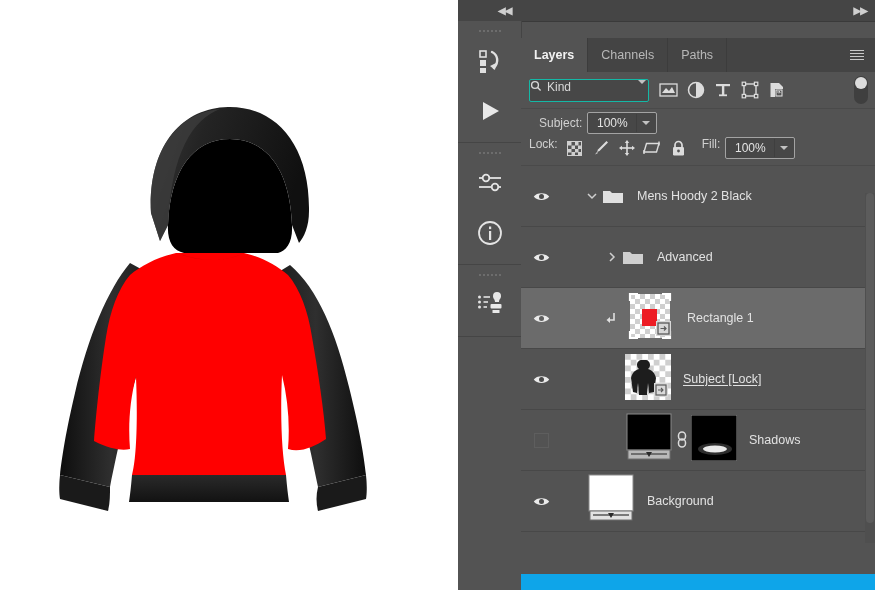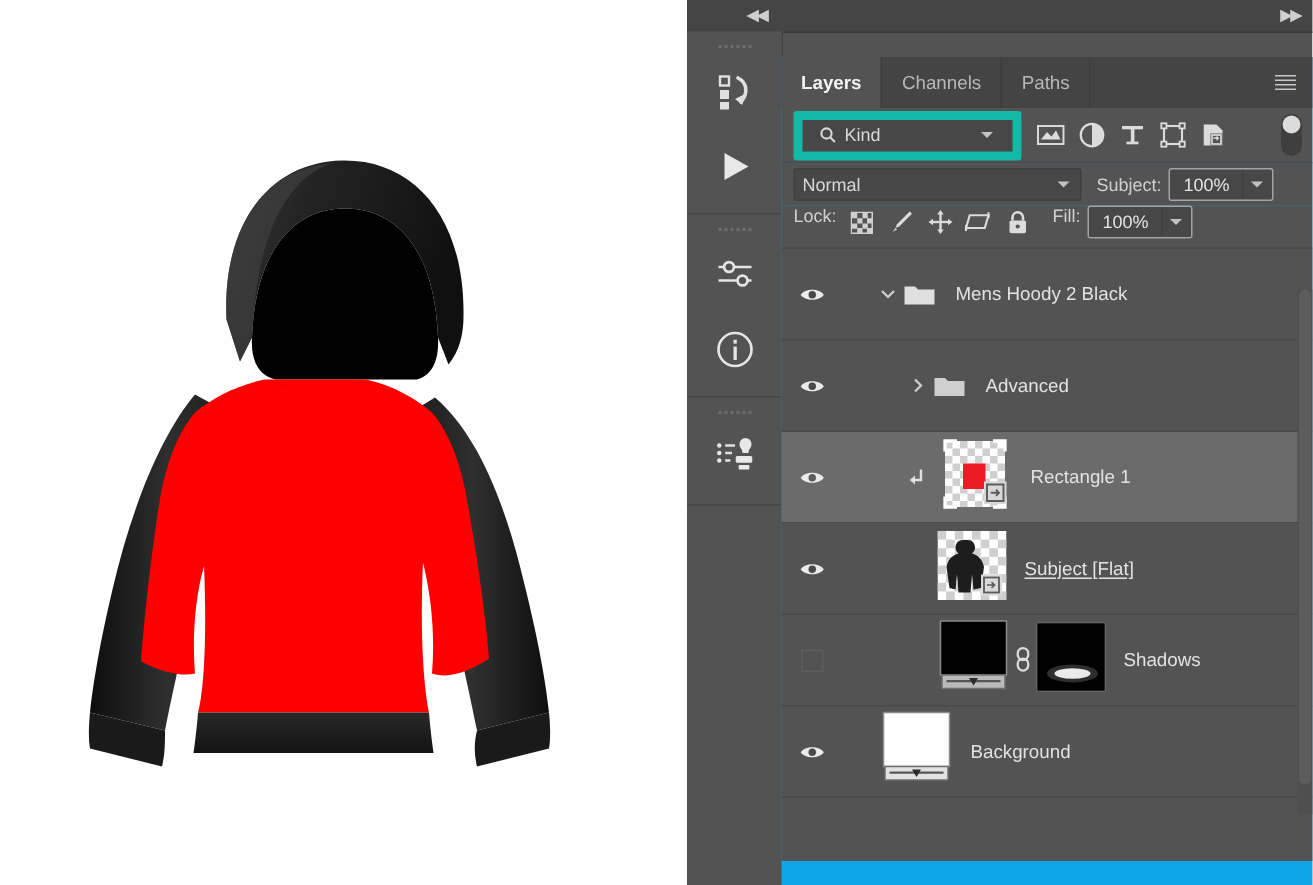--- a/index.html
+++ b/index.html
@@ -174,25 +174,24 @@
     background: #535353;
     display: flex;
     align-items: center;
     padding-left: 8px;
     border-bottom: 1px solid #4a4a4a;
   }
   #kind-select {
     width: 118px;
     height: 21px;
     background: #474747;
-    border: 6px solid #14b8a6;
+    border: 1px solid #14b8a6;
     border-radius: 2px;
     display: flex;
-    align-items: center;
-    padding: 0 11px;
+    padding: 0 0;
     cursor: pointer;
     position: relative;
   }
   #kind-select .sel-label {
     font-size: 12px;
     color: #d8d8d8;
     margin-left: 5px;
     flex: 1;
   }
   .mini-caret {
@@ -637,24 +636,20 @@
             </svg>
           </div>
         </div>
 
         <div id="filter-toggle">
           <span class="knob"></span>
         </div>
       </div>
 
       <div id="blend-row">
-        <div id="blend-select">
-          <span class="sel-label">Normal</span>
-          <span class="mini-caret"></span>
-        </div>
         <span class="field-label">Subject:</span>
         <div class="num-field">
           <span class="val">100%</span>
           <span class="stepper">
             <span class="mini-caret"></span>
           </span>
         </div>
       </div>
 
       <div id="lock-row">
@@ -877,21 +872,21 @@
                   <rect x="40.25" y="40.25" width="5.75" height="5.75"></rect>
               </g>
 
               <path d="M20 6 c3 0 5 2 5 5 c0 2 -1 3 -2 4 c4 1 7 4 8 9 l-2 14 l-5 1 l-1 -10 l-1 12 h-8 l-1 -12 l-1 10 l-4 -1 l-2 -14 c1 -5 4 -8 8 -9 c-1 -1 -2 -2 -2 -4 c0 -3 2 -5 5 -5 z" fill="#1d1d1d"></path>
 
               <rect x="29" y="29" width="14" height="14" fill="#dadada"></rect>
               <rect x="31" y="31" width="10" height="10" fill="none" stroke="#5b5b5b" stroke-width="1.2"></rect>
               <path d="M33 36 h4.5 M36 34 l2 2 l-2 2" stroke="#5b5b5b" stroke-width="1.1" fill="none"></path>
             </svg>
           </div>
-          <span class="layer-name underlined">Subject [Flat]</span>
+          <span class="layer-name underlined">Subject [Lock]</span>
         </div>
 
         <div class="layer-row">
           <div class="eye-cell">
             <span class="eye-off-box"></span>
           </div>
           <div class="thumb" style="margin-left:64px;">
             <svg width="48" height="50" viewBox="0 0 48 50">
               <rect x="2" y="1" width="44" height="36" fill="#000000" stroke="#8a8a8a" stroke-width="1"></rect>
               <rect x="3" y="37" width="42" height="9" fill="#b9b9b9" stroke="#6e6e6e" stroke-width="1"></rect>

